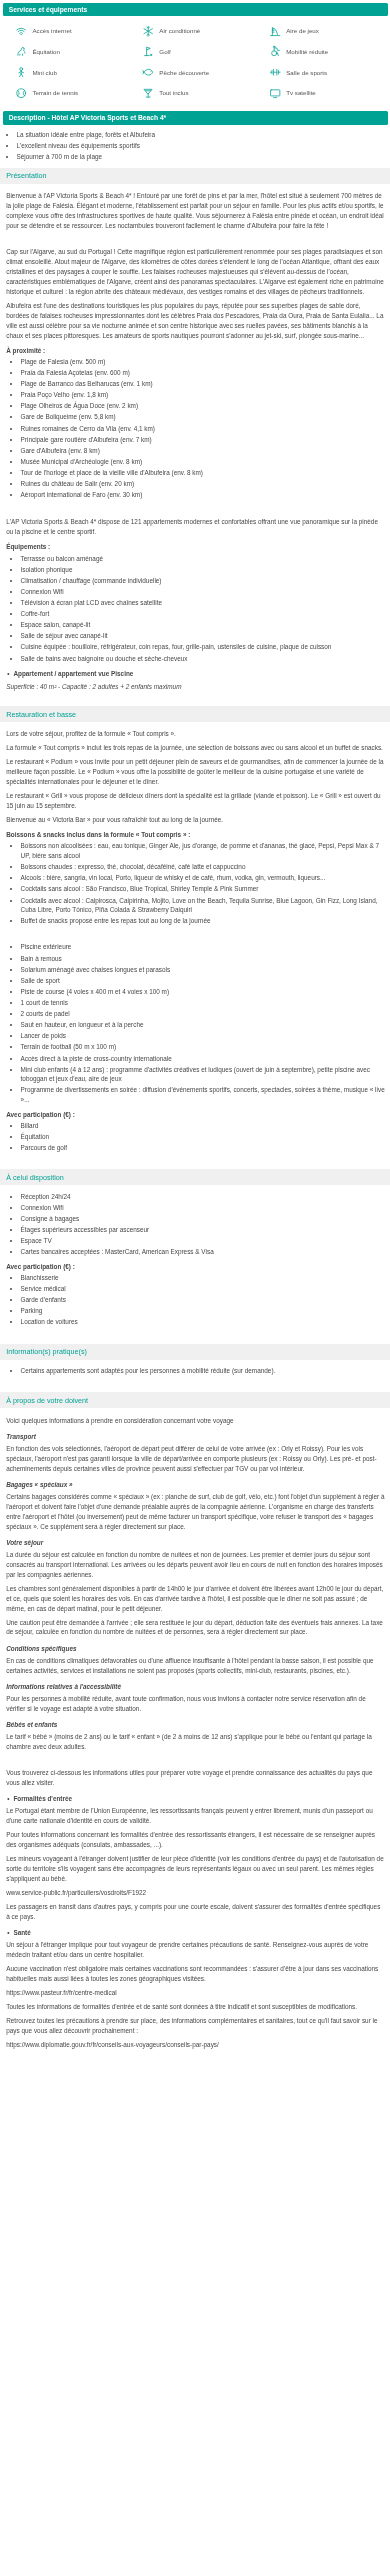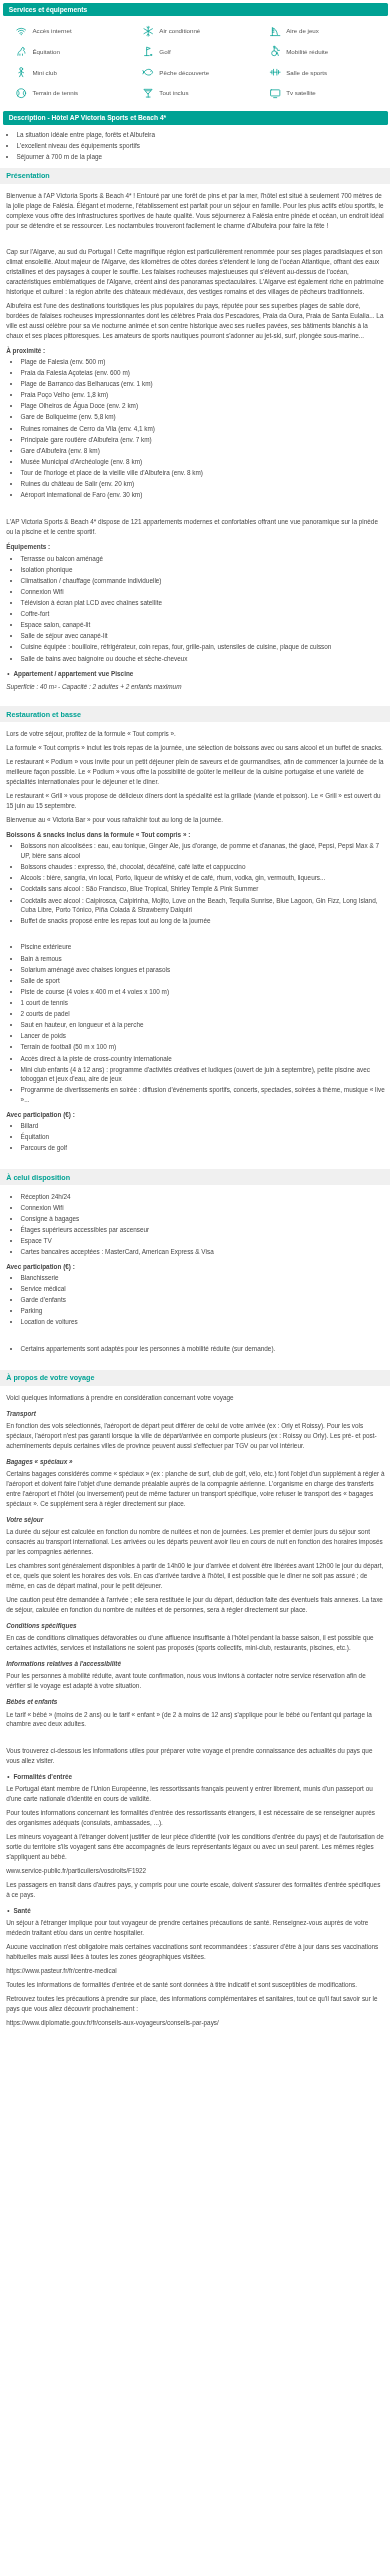--- a/index.html
+++ b/index.html
@@ -30,21 +30,21 @@
     color: #00a294; stroke: currentColor; fill: none;
     stroke-width: 1.5; stroke-linecap: round; stroke-linejoin: round;
   }
   .service .label { font-size: 6.2px; color: #555555; }
   .highlights { margin: 5.2px 0 6.2px 0; padding: 0 7.2px 0 16.5px; }
   .highlights li { font-size: 6.4px; line-height: 1.5; margin: 1.5px 0; }
   .sec-bar {
     background: #f0f0f0;
     color: #00a294;
     font-size: 7.2px;
-    font-weight: bold;
+    font-weight: normal;
     padding: 3.6px 6.2px;
     margin: 5.2px 0 1px 0;
   }
   .sec-body { padding: 2.1px 6.2px 6.2px 6.2px; }
   .blk-p   { font-size: 6.4px; line-height: 1.55; margin: 4.1px 0; }
   .blk-b   { font-size: 6.4px; font-weight: bold; margin: 6.2px 0 2.1px 0; }
   .blk-sub { font-size: 6.4px; font-style: italic; font-weight: bold; margin: 7.2px 0 1px 0; }
   .blk-meta{ font-size: 6.4px; font-style: italic; margin: 5.2px 0; }
   .blk-bt  { font-size: 6.4px; font-weight: bold; margin: 7.2px 0 2.1px 0; padding-left: 7.2px; position: relative; }
   .blk-bt::before { content: "•"; position: absolute; left: 1px; }
@@ -261,26 +261,27 @@
         </ul>
         <p class="blk-b">Avec participation (€) :</p>
         <ul class="blk-ul">
           <li>Blanchisserie</li>
           <li>Service médical</li>
           <li>Garde d'enfants</li>
           <li>Parking</li>
           <li>Location de voitures</li>
         </ul>
       </div>
+      <div class="sec-bar"><span>Information(s) pratique(s)</span></div>
       <div class="sec-body">
         <ul class="blk-ul">
           <li>Certains appartements sont adaptés pour les personnes à mobilité réduite (sur demande).</li>
         </ul>
       </div>
-      <div class="sec-bar"><span>À propos de votre voyage</span></div>
+      <div class="sec-bar"><span>À propos de votre doivent</span></div>
       <div class="sec-body">
         <p class="blk-p">Voici quelques informations à prendre en considération concernant votre voyage</p>
         <p class="blk-sub">Transport</p>
         <p class="blk-p">En fonction des vols sélectionnés, l'aéroport de départ peut différer de celui de votre arrivée (ex : Orly et Roissy). Pour les vols spéciaux, l'aéroport n'est pas garanti lorsque la ville de départ/arrivée en comporte plusieurs (ex : Roissy ou Orly). Les pré- et post-acheminements depuis certaines villes de province peuvent aussi s'effectuer par TGV ou par vol intérieur.</p>
         <p class="blk-sub">Bagages « spéciaux »</p>
         <p class="blk-p">Certains bagages considérés comme « spéciaux » (ex : planche de surf, club de golf, vélo, etc.) font l'objet d'un supplément à régler à l'aéroport et doivent faire l'objet d'une demande préalable auprès de la compagnie aérienne. L'organisme en charge des transferts entre l'aéroport et l'hôtel (ou inversement) peut de même facturer un transport spécifique, voire refuser le transport des « bagages spéciaux ». Ce supplément sera à régler directement sur place.</p>
         <p class="blk-sub">Votre séjour</p>
         <p class="blk-p">La durée du séjour est calculée en fonction du nombre de nuitées et non de journées. Les premier et dernier jours du séjour sont consacrés au transport international. Les arrivées ou les départs peuvent avoir lieu en cours de nuit en fonction des horaires imposés par les compagnies aériennes.</p>
         <p class="blk-p">Les chambres sont généralement disponibles à partir de 14h00 le jour d'arrivée et doivent être libérées avant 12h00 le jour du départ, et ce, quels que soient les horaires des vols. En cas d'arrivée tardive à l'hôtel, il est possible que le dîner ne soit pas assuré ; de même, en cas de départ matinal, pour le petit déjeuner.</p>
         <p class="blk-p">Une caution peut être demandée à l'arrivée ; elle sera restituée le jour du départ, déduction faite des éventuels frais annexes. La taxe de séjour, calculée en fonction du nombre de nuitées et de personnes, sera à régler directement sur place.</p>

